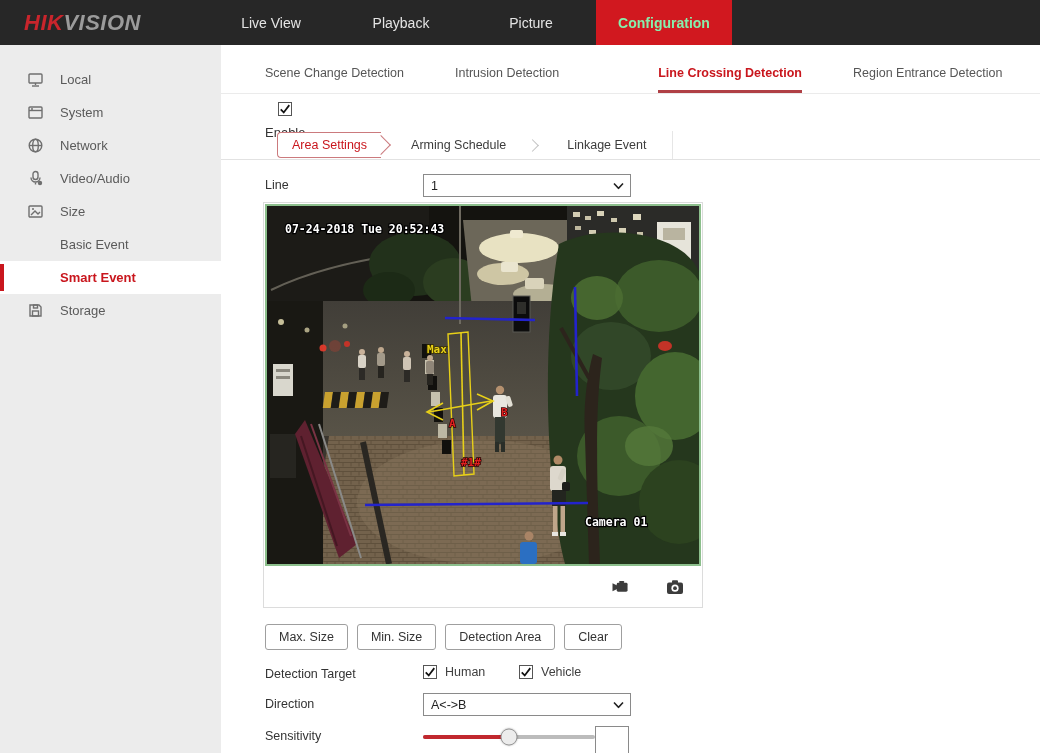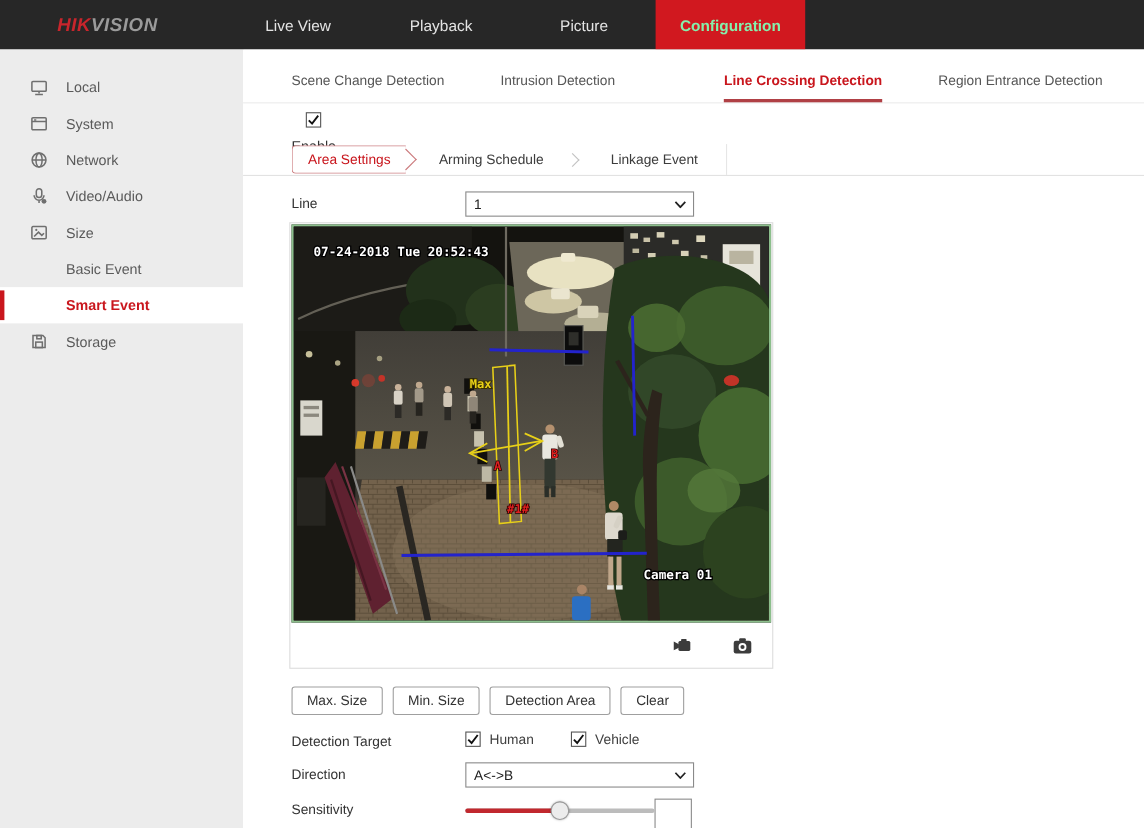--- a/index.html
+++ b/index.html
@@ -3,22 +3,22 @@
 <meta charset="utf-8">
 <style>
   html,body{margin:0;padding:0;}
   body{
     width:1040px;height:753px;position:relative;overflow:hidden;
     background:#fff;font-family:"Liberation Sans",sans-serif;
     -webkit-font-smoothing:antialiased;
   }
   
   .topbar{position:absolute;top:0;left:0;width:1040px;height:45px;background:#272727;display:flex;align-items:stretch;}
-  .logo{width:206px;display:flex;align-items:center;padding-left:52px;box-sizing:border-box;
-        font-style:italic;font-weight:bold;font-size:17px;letter-spacing:.5px;cursor:default;}
+  .logo{width:206px;display:flex;align-items:center;padding-left:24px;box-sizing:border-box;
+        font-style:italic;font-weight:bold;font-size:22px;letter-spacing:.5px;cursor:default;}
   .logo .hik{color:#c9252c;}
   .logo .vision{color:#9b9b9b;}
   .nav-item{width:130px;display:flex;align-items:center;justify-content:center;color:#e4e4e4;font-size:14px;cursor:pointer;}
   .nav-item.active{background:#d1181f;color:#86efac;font-weight:bold;width:136px;}
   
   .sidebar{position:absolute;top:45px;left:0;width:221px;height:708px;background:#ececec;padding-top:18px;box-sizing:border-box;}
   .side-item{height:33px;display:flex;align-items:center;padding-left:27px;color:#5a5a5a;font-size:13px;cursor:pointer;position:relative;}
   .side-item .ic{width:17px;height:17px;margin-right:16px;display:flex;flex:0 0 auto;}
   .side-item.sub{padding-left:60px;}
   .side-item.selected{background:#fff;color:#c9161d;font-weight:bold;}
@@ -28,21 +28,21 @@
   .content{position:absolute;left:221px;top:45px;width:819px;height:708px;background:#fff;}
   .tabs1{position:absolute;top:0;left:0;right:0;height:49px;border-bottom:1px solid #ebebeb;
          display:flex;align-items:flex-end;padding-left:44px;box-sizing:border-box;gap:51px;}
   .tab1{padding-bottom:13px;font-size:12.5px;color:#565656;cursor:pointer;white-space:nowrap;}
   .tab1.active{color:#c9161d;font-weight:bold;padding-bottom:10px;border-bottom:3px solid #b04045;margin-left:48px;}
   .enable-row{position:absolute;top:57px;left:44px;display:flex;align-items:center;gap:9px;font-size:13px;color:#333;flex-direction:column;}
   .checkbox{width:14px;height:14px;background:#fff;border:1px solid #555;box-sizing:border-box;
             display:inline-flex;align-items:center;justify-content:center;cursor:pointer;flex:0 0 auto;}
   
   .subtabs{position:absolute;top:86px;left:0;right:0;height:29px;border-bottom:1px solid #e2e2e2;
-           display:flex;align-items:center;padding-left:44px;box-sizing:border-box;}
+           display:flex;align-items:center;padding-left:56px;box-sizing:border-box;}
   .subtab{font-size:12.5px;color:#3c3c3c;padding:5px 14px;cursor:pointer;white-space:nowrap;}
   .subtab.active{color:#c9161d;border:1px solid #cb7a7d;border-right:none;border-radius:4px 0 0 4px;
                  position:relative;margin-right:16px;background:#fff;z-index:1;}
   .subtab.active::after{content:'';position:absolute;right:-7px;top:50%;width:13px;height:13px;
                  transform:translateY(-50%) rotate(45deg);border-top:1px solid #cb7a7d;border-right:1px solid #cb7a7d;background:#fff;}
   .chev{width:8px;height:8px;border-top:1px solid #c2c2c2;border-right:1px solid #c2c2c2;
         transform:rotate(45deg);margin:0 16px 0 8px;flex:0 0 auto;}
   .vdiv{width:1px;height:28px;background:#e6e6e6;margin-left:12px;}
   
   .row-label{font-size:12.5px;color:#333;}

